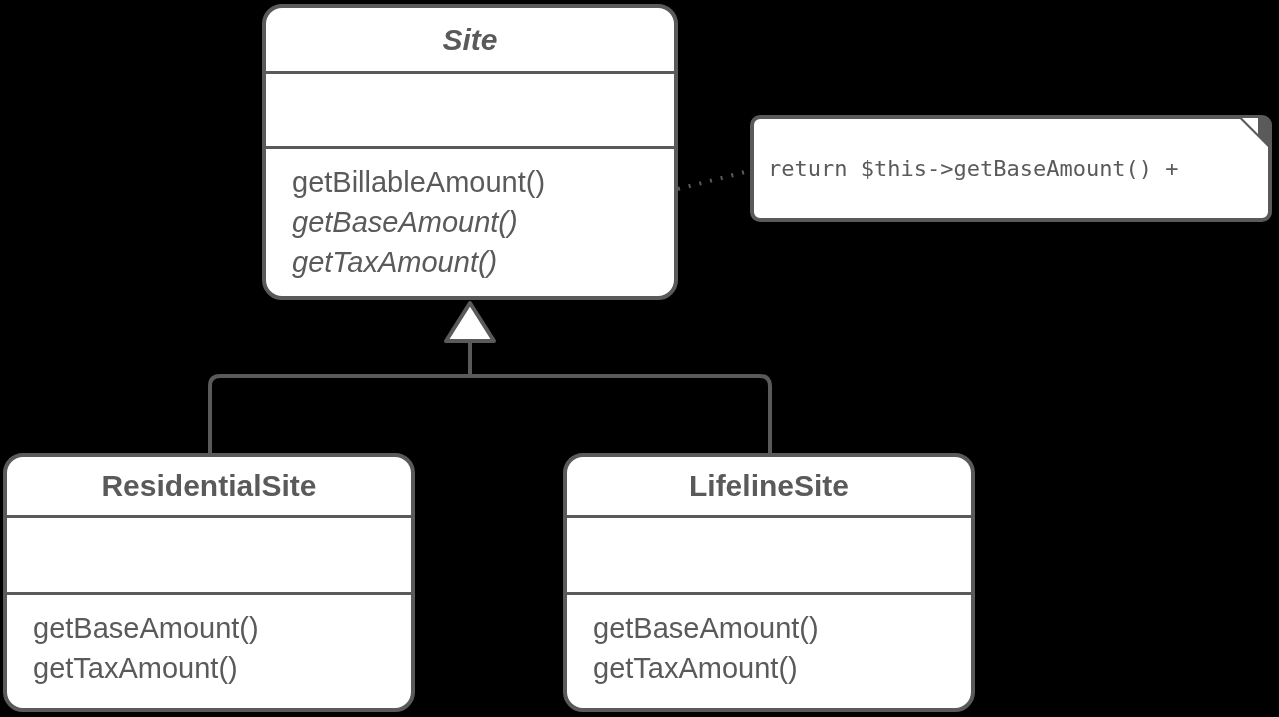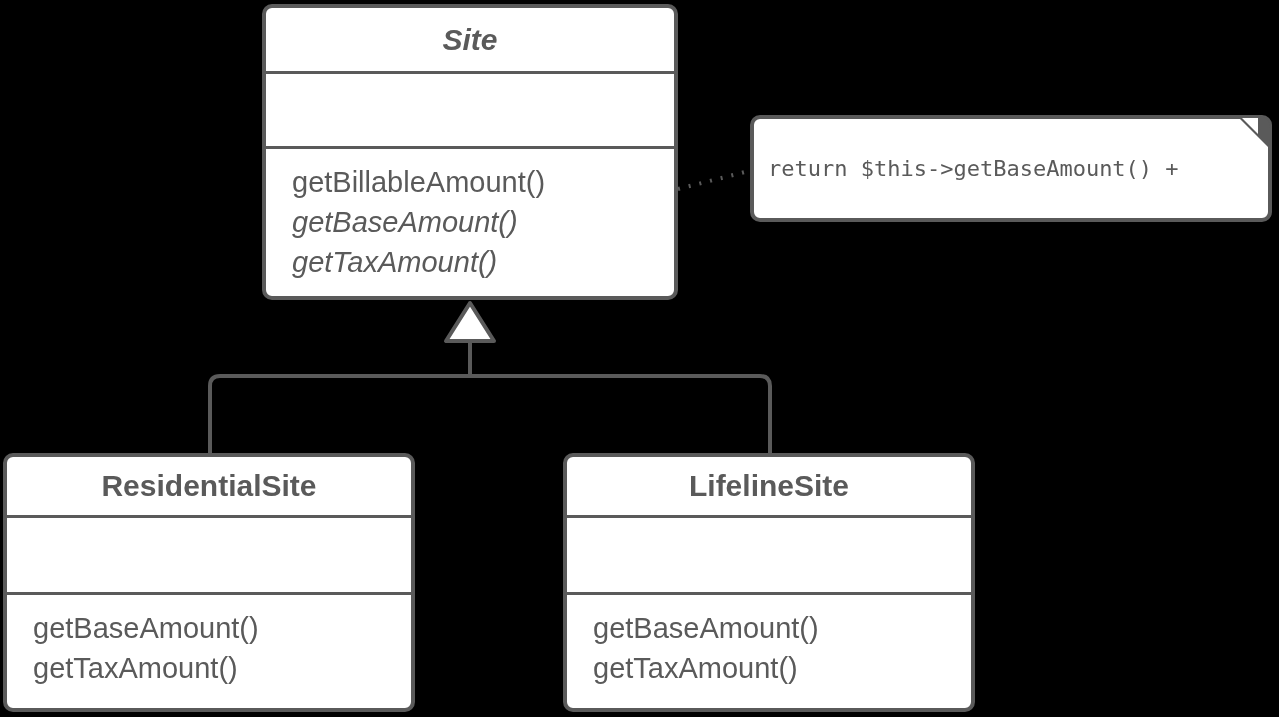--- a/index.html
+++ b/index.html
@@ -19,21 +19,21 @@
     position: absolute;
     left: 0;
     top: 0;
     pointer-events: none;
   }
   .uml-class {
     position: absolute;
     box-sizing: border-box;
     background: #FFFFFF;
     border: 4px solid #5A5A5A;
-    border-radius: 10px;
+    border-radius: 20px;
     display: flex;
     flex-direction: column;
     color: #5A5A5A;
   }
   .uml-title {
     flex: 0 0 auto;
     display: flex;
     align-items: center;
     justify-content: center;
     font-size: 30px;

